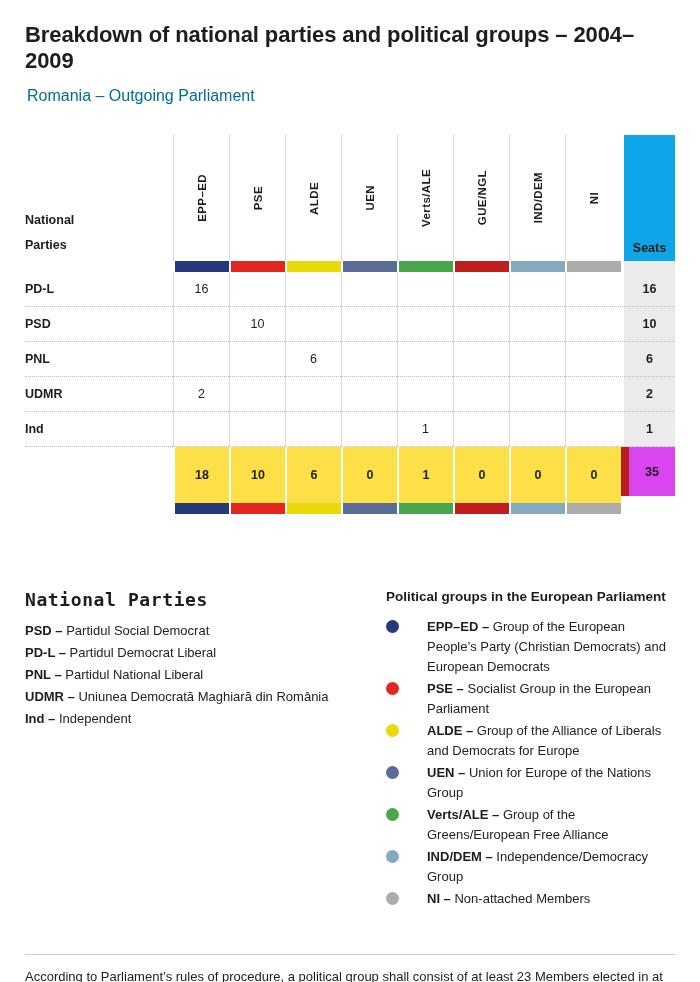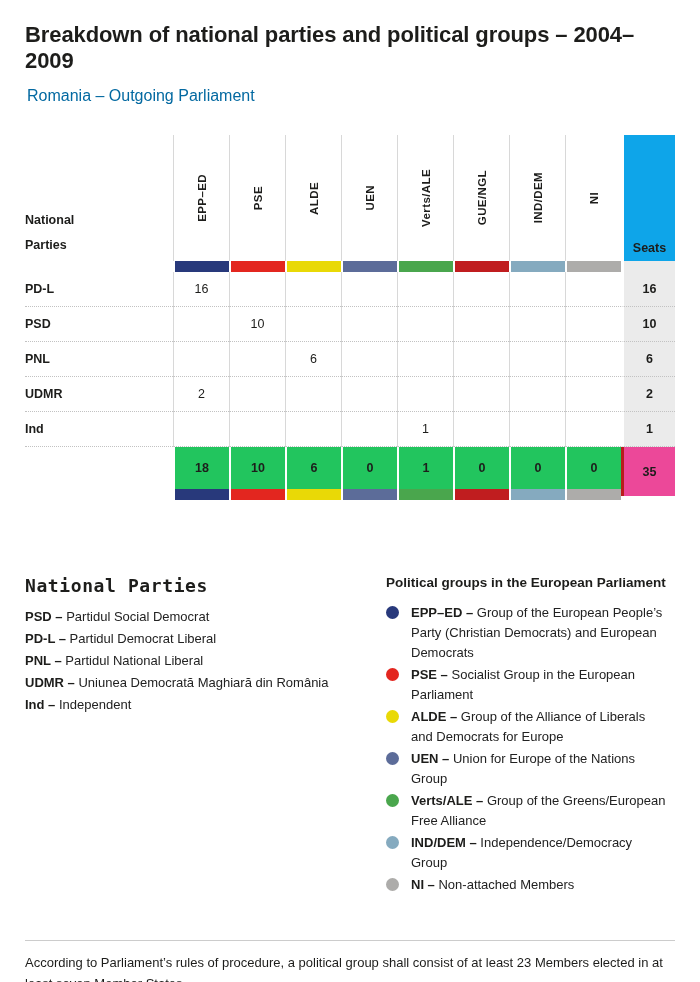--- a/index.html
+++ b/index.html
@@ -40,37 +40,37 @@
 
   .plabel { height: 35px; display: flex; align-items: center; font-weight: 700;
             border-bottom: 1px dotted #c2c2c2; }
   .num { height: 35px; display: flex; align-items: center; justify-content: center;
          border-left: 1px solid #d8d8d8; border-bottom: 1px dotted #c2c2c2; }
   .seat { height: 35px; background: #ebebeb; border-left: 3px solid #ffffff;
           border-bottom: 1px dotted #c2c2c2;
           display: flex; align-items: center; justify-content: center; font-weight: 700; }
 
   .tlabel { height: 38px; }
-  .tnum { height: 42px; background: #22c55e; border-left: 2px solid #ffffff;
+  .tnum { height: 56px; background: #fde047; border-left: 2px solid #ffffff;
           display: flex; align-items: center; justify-content: center; font-weight: 700; }
-  .tseat { height: 49px; grid-row: span 2; background: #ec4899; border-left: 3px solid #b91c1c;
+  .tseat { height: 49px; grid-row: span 2; background: #d946ef; border-left: 8px solid #b91c1c;
            display: flex; align-items: center; justify-content: center; font-weight: 700; }
 
   
   .legend { margin-top: 75px; display: flex; }
   .legend-left { width: 361px; }
   .legend-left h3 { font-family: "DejaVu Sans Mono", monospace; font-size: 18px;
                     font-weight: 700; letter-spacing: 0.6px; margin-bottom: 14px; }
   .lg-item { font-size: 13px; line-height: 13px; margin-bottom: 9px; }
   .lg-item b { font-weight: 700; }
   .lg-item span { color: #222222; }
 
   .legend-right { width: 289px; }
   .legend-right h3 { font-size: 13.5px; font-weight: 700; margin-bottom: 13px; }
-  .pg-item { display: flex; gap: 12px; margin-bottom: 2px; }
+  .pg-item { display: flex; gap: 28px; margin-bottom: 2px; }
   .dot { width: 13px; height: 13px; border-radius: 50%; flex: none; margin-top: 3px; }
   .pg-text { font-size: 13px; line-height: 20px; width: 256px; color: #222222; }
   .pg-text b { color: #1d1d1b; font-weight: 700; }
 
   
   .rule { border: none; border-top: 1px solid #cccccc; margin: 0; }
   .rule1 { margin-top: 43px; }
   .footnote { padding: 11px 0 12px; font-size: 13px; line-height: 21px; color: #1d1d1b; }
 </style>
 </head>

